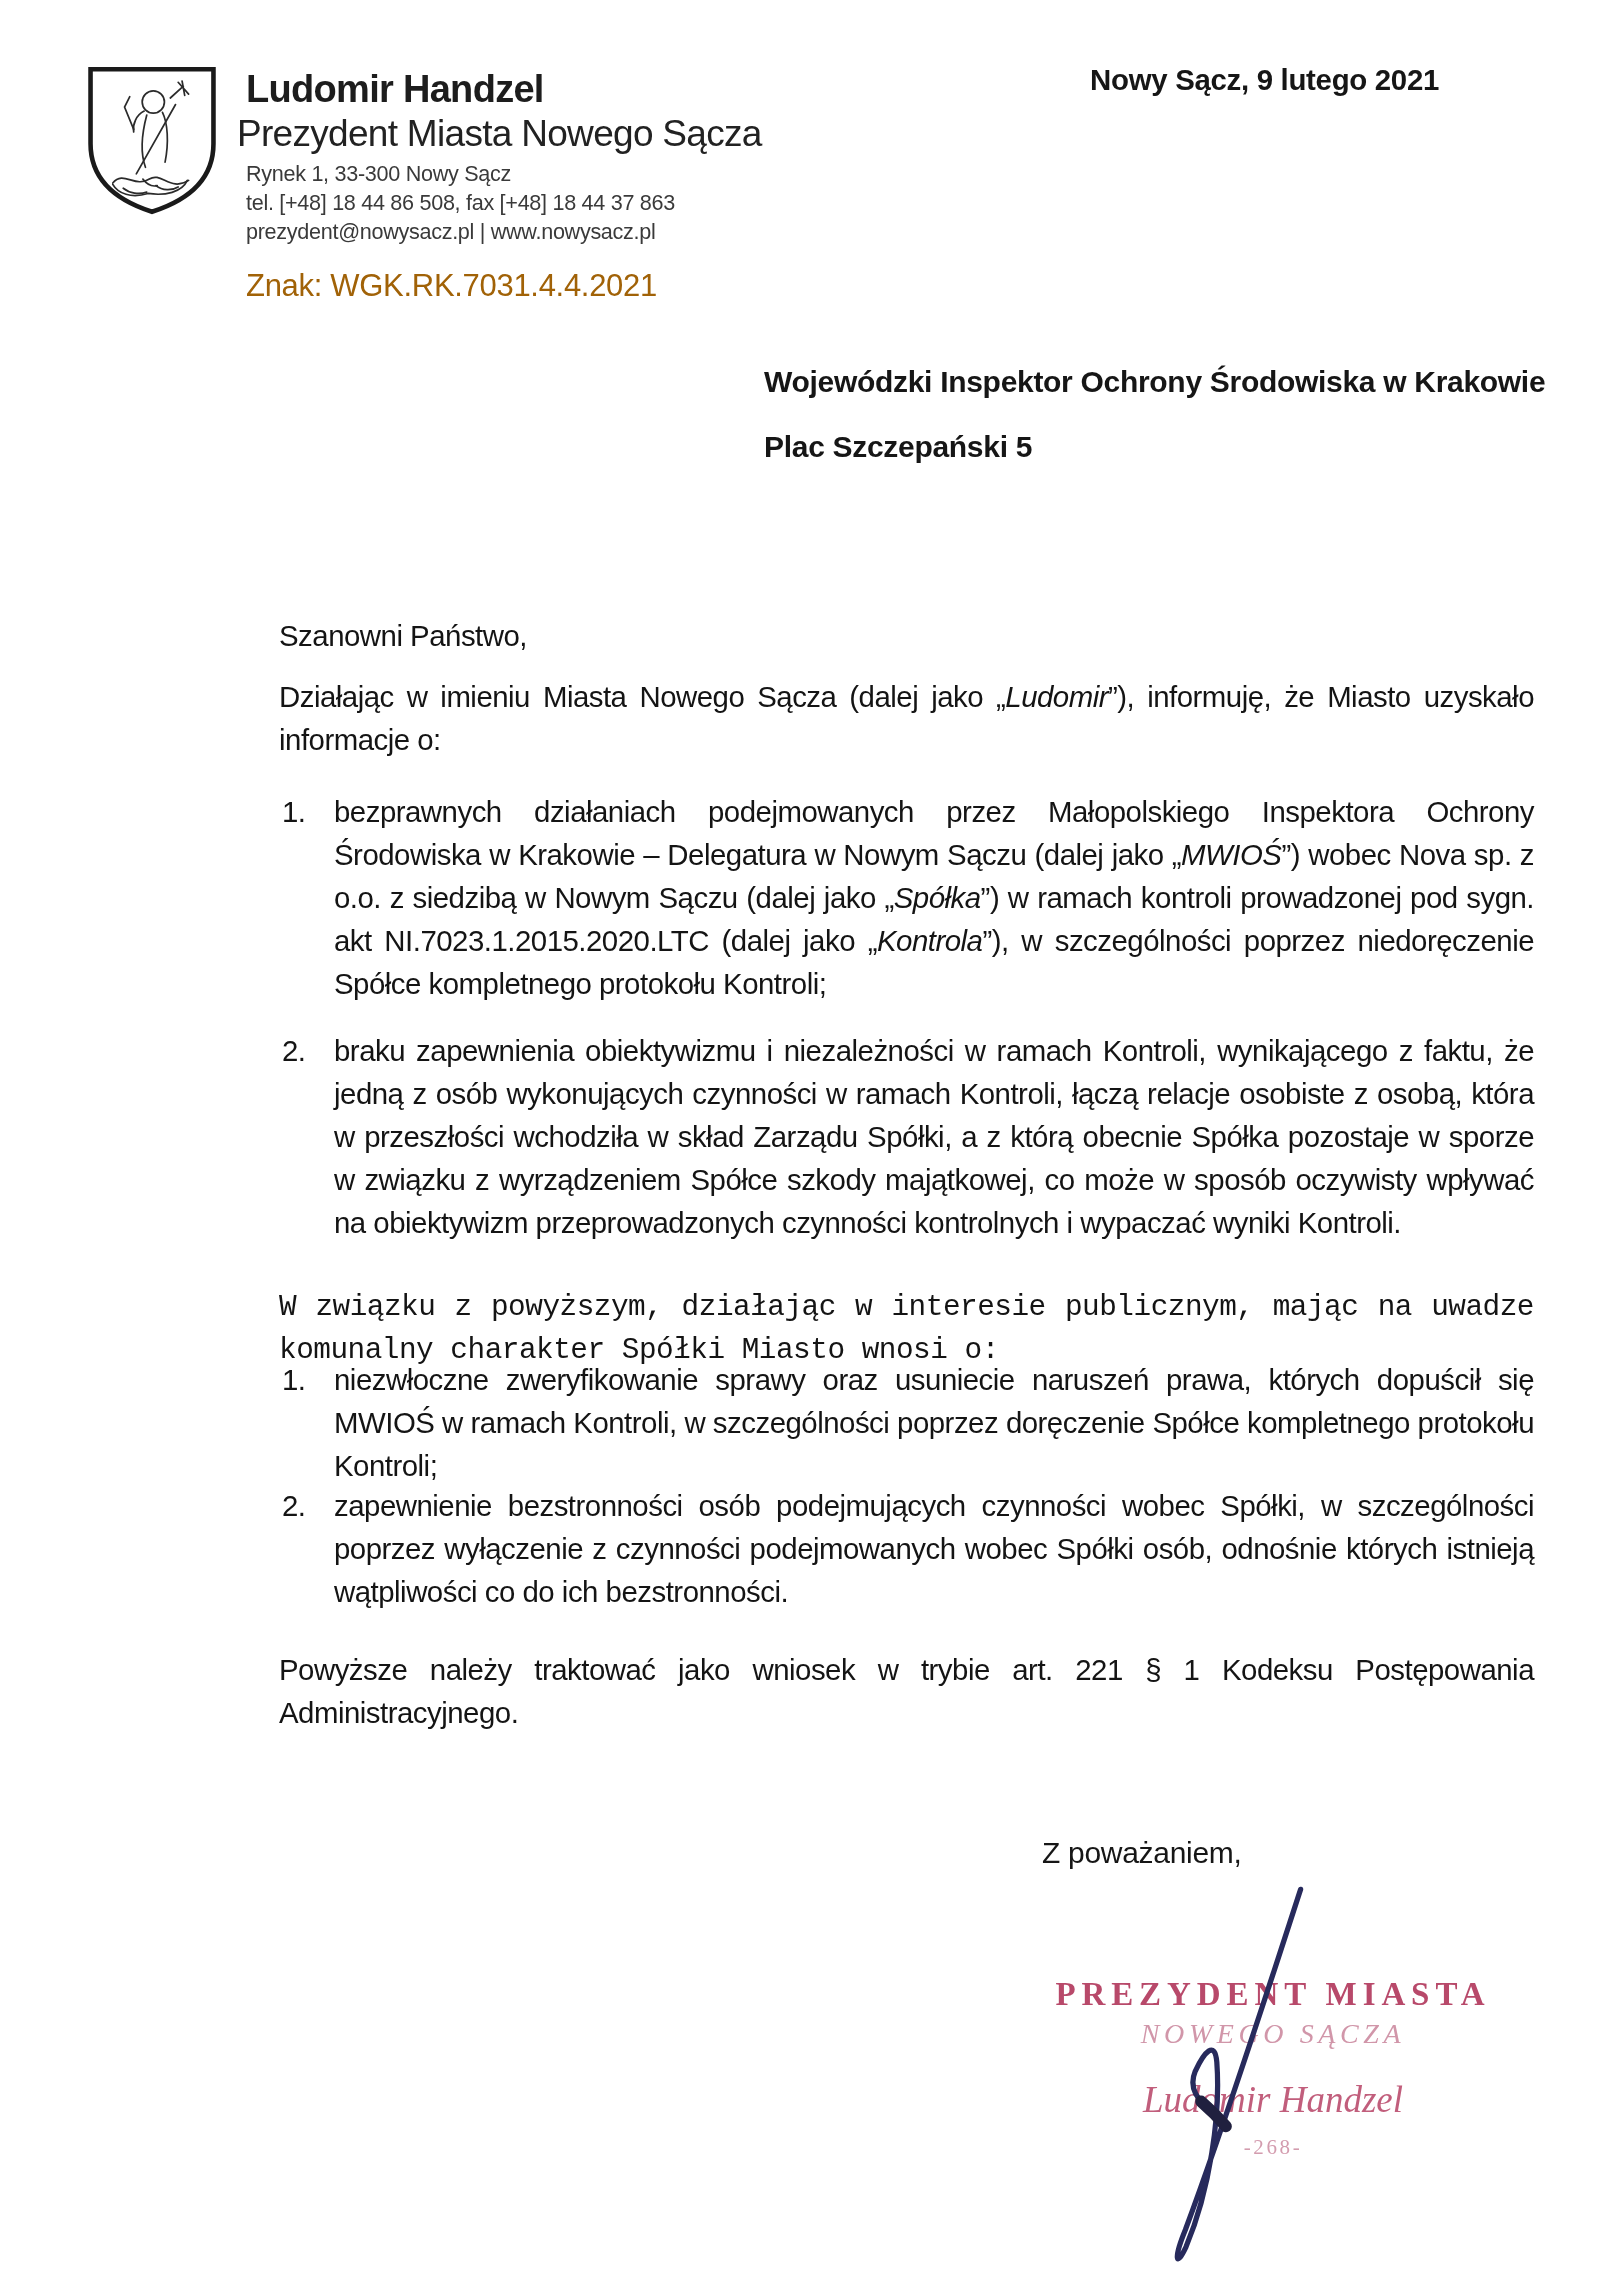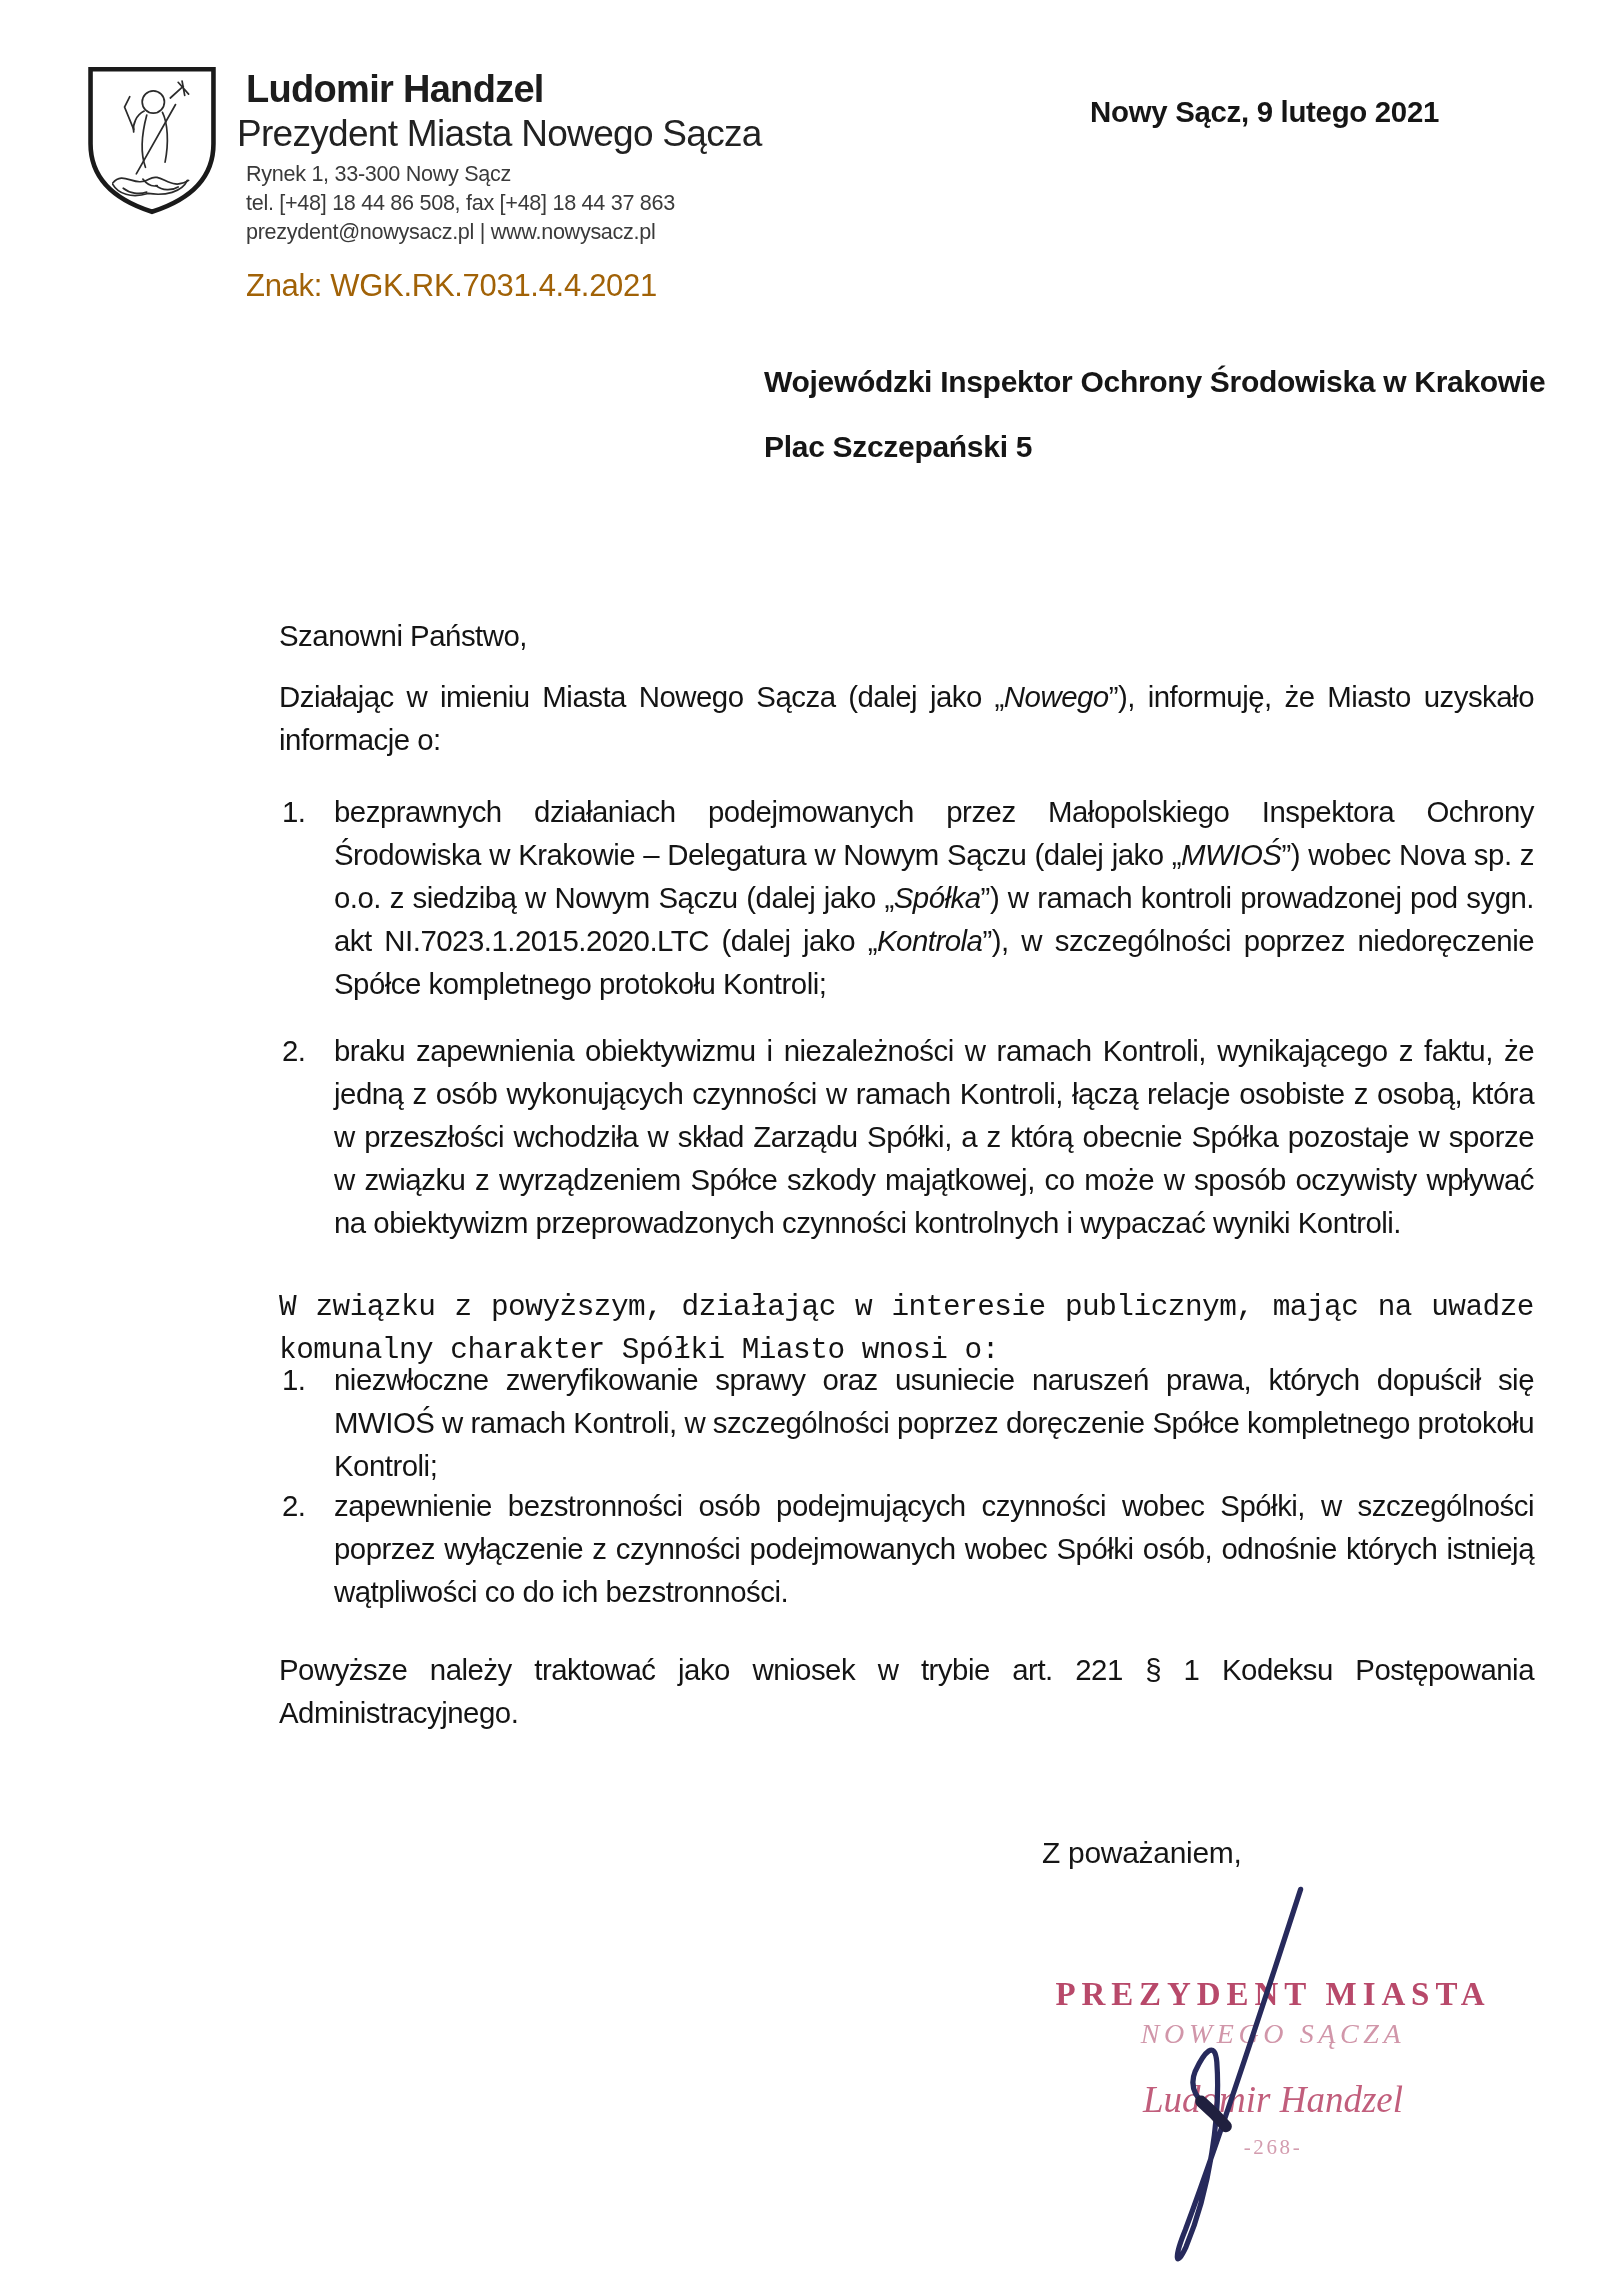--- a/index.html
+++ b/index.html
@@ -25,21 +25,21 @@
   .lh-contact{
     position:absolute;left:246px;top:159px;
     font-size:21.6px;line-height:29px;color:#3a3a3a;letter-spacing:-0.3px;
   }
   .ref-line{
     position:absolute;left:246px;top:233px;
     font-size:31px;letter-spacing:-0.3px;color:#a16207;margin-top:35px;
   }
   .date-line{
     position:absolute;left:916px;top:63px;width:523px;
-    text-align:right;font-size:29.4px;font-weight:bold;letter-spacing:-0.3px;margin-top:32px;
+    text-align:right;font-size:29.4px;font-weight:bold;letter-spacing:-0.3px;
   }
   
   .recipient{
     position:absolute;left:764px;top:349px;width:772px;
     font-size:30px;font-weight:bold;letter-spacing:-0.3px;line-height:65px;
   }
   .recipient div{white-space:nowrap;}
   
   .bodytext{
     font-size:29.4px;line-height:43px;letter-spacing:-0.5px;color:#141414;
@@ -106,21 +106,21 @@
   <div class="ref-line">Znak: WGK.RK.7031.4.4.2021</div>
   <div class="date-line">Nowy Sącz, 9 lutego 2021</div>
 
   <div class="recipient">
     <div>Wojewódzki Inspektor Ochrony Środowiska w Krakowie</div>
     <div>Plac Szczepański 5</div>
   </div>
 
   <div class="salutation bodytext">Szanowni Państwo,</div>
 
-  <div class="p-intro bodytext"><span>Działając w imieniu Miasta Nowego Sącza (dalej jako „</span><i>Nowego</i><span>”), informuję, że Miasto uzyskało informacje o:</span></div>
+  <div class="p-intro bodytext"><span>Działając w imieniu Miasta Nowego Sącza (dalej jako „</span><i>Ludomir</i><span>”), informuję, że Miasto uzyskało informacje o:</span></div>
 
   <div class="list-item li-1a bodytext">
     <span class="num">1.</span>
     <span><span>bezprawnych działaniach podejmowanych przez Małopolskiego Inspektora Ochrony Środowiska w Krakowie – Delegatura w Nowym Sączu (dalej jako „</span><i>MWIOŚ</i><span>”) wobec Nova sp. z o.o. z siedzibą w Nowym Sączu (dalej jako „</span><i>Spółka</i><span>”) w ramach kontroli prowadzonej pod sygn. akt NI.7023.1.2015.2020.LTC (dalej jako „</span><i>Kontrola</i><span>”), w szczególności poprzez niedoręczenie Spółce kompletnego protokołu Kontroli;</span></span>
   </div>
   <div class="list-item li-1b bodytext">
     <span class="num">2.</span>
     <span><span>braku zapewnienia obiektywizmu i niezależności w ramach Kontroli, wynikającego z faktu, że jedną z osób wykonujących czynności w ramach Kontroli, łączą relacje osobiste z osobą, która w przeszłości wchodziła w skład Zarządu Spółki, a z którą obecnie Spółka pozostaje w sporze w związku z wyrządzeniem Spółce szkody majątkowej, co może w sposób oczywisty wpływać na obiektywizm przeprowadzonych czynności kontrolnych i wypaczać wyniki Kontroli.</span></span>
   </div>
 

